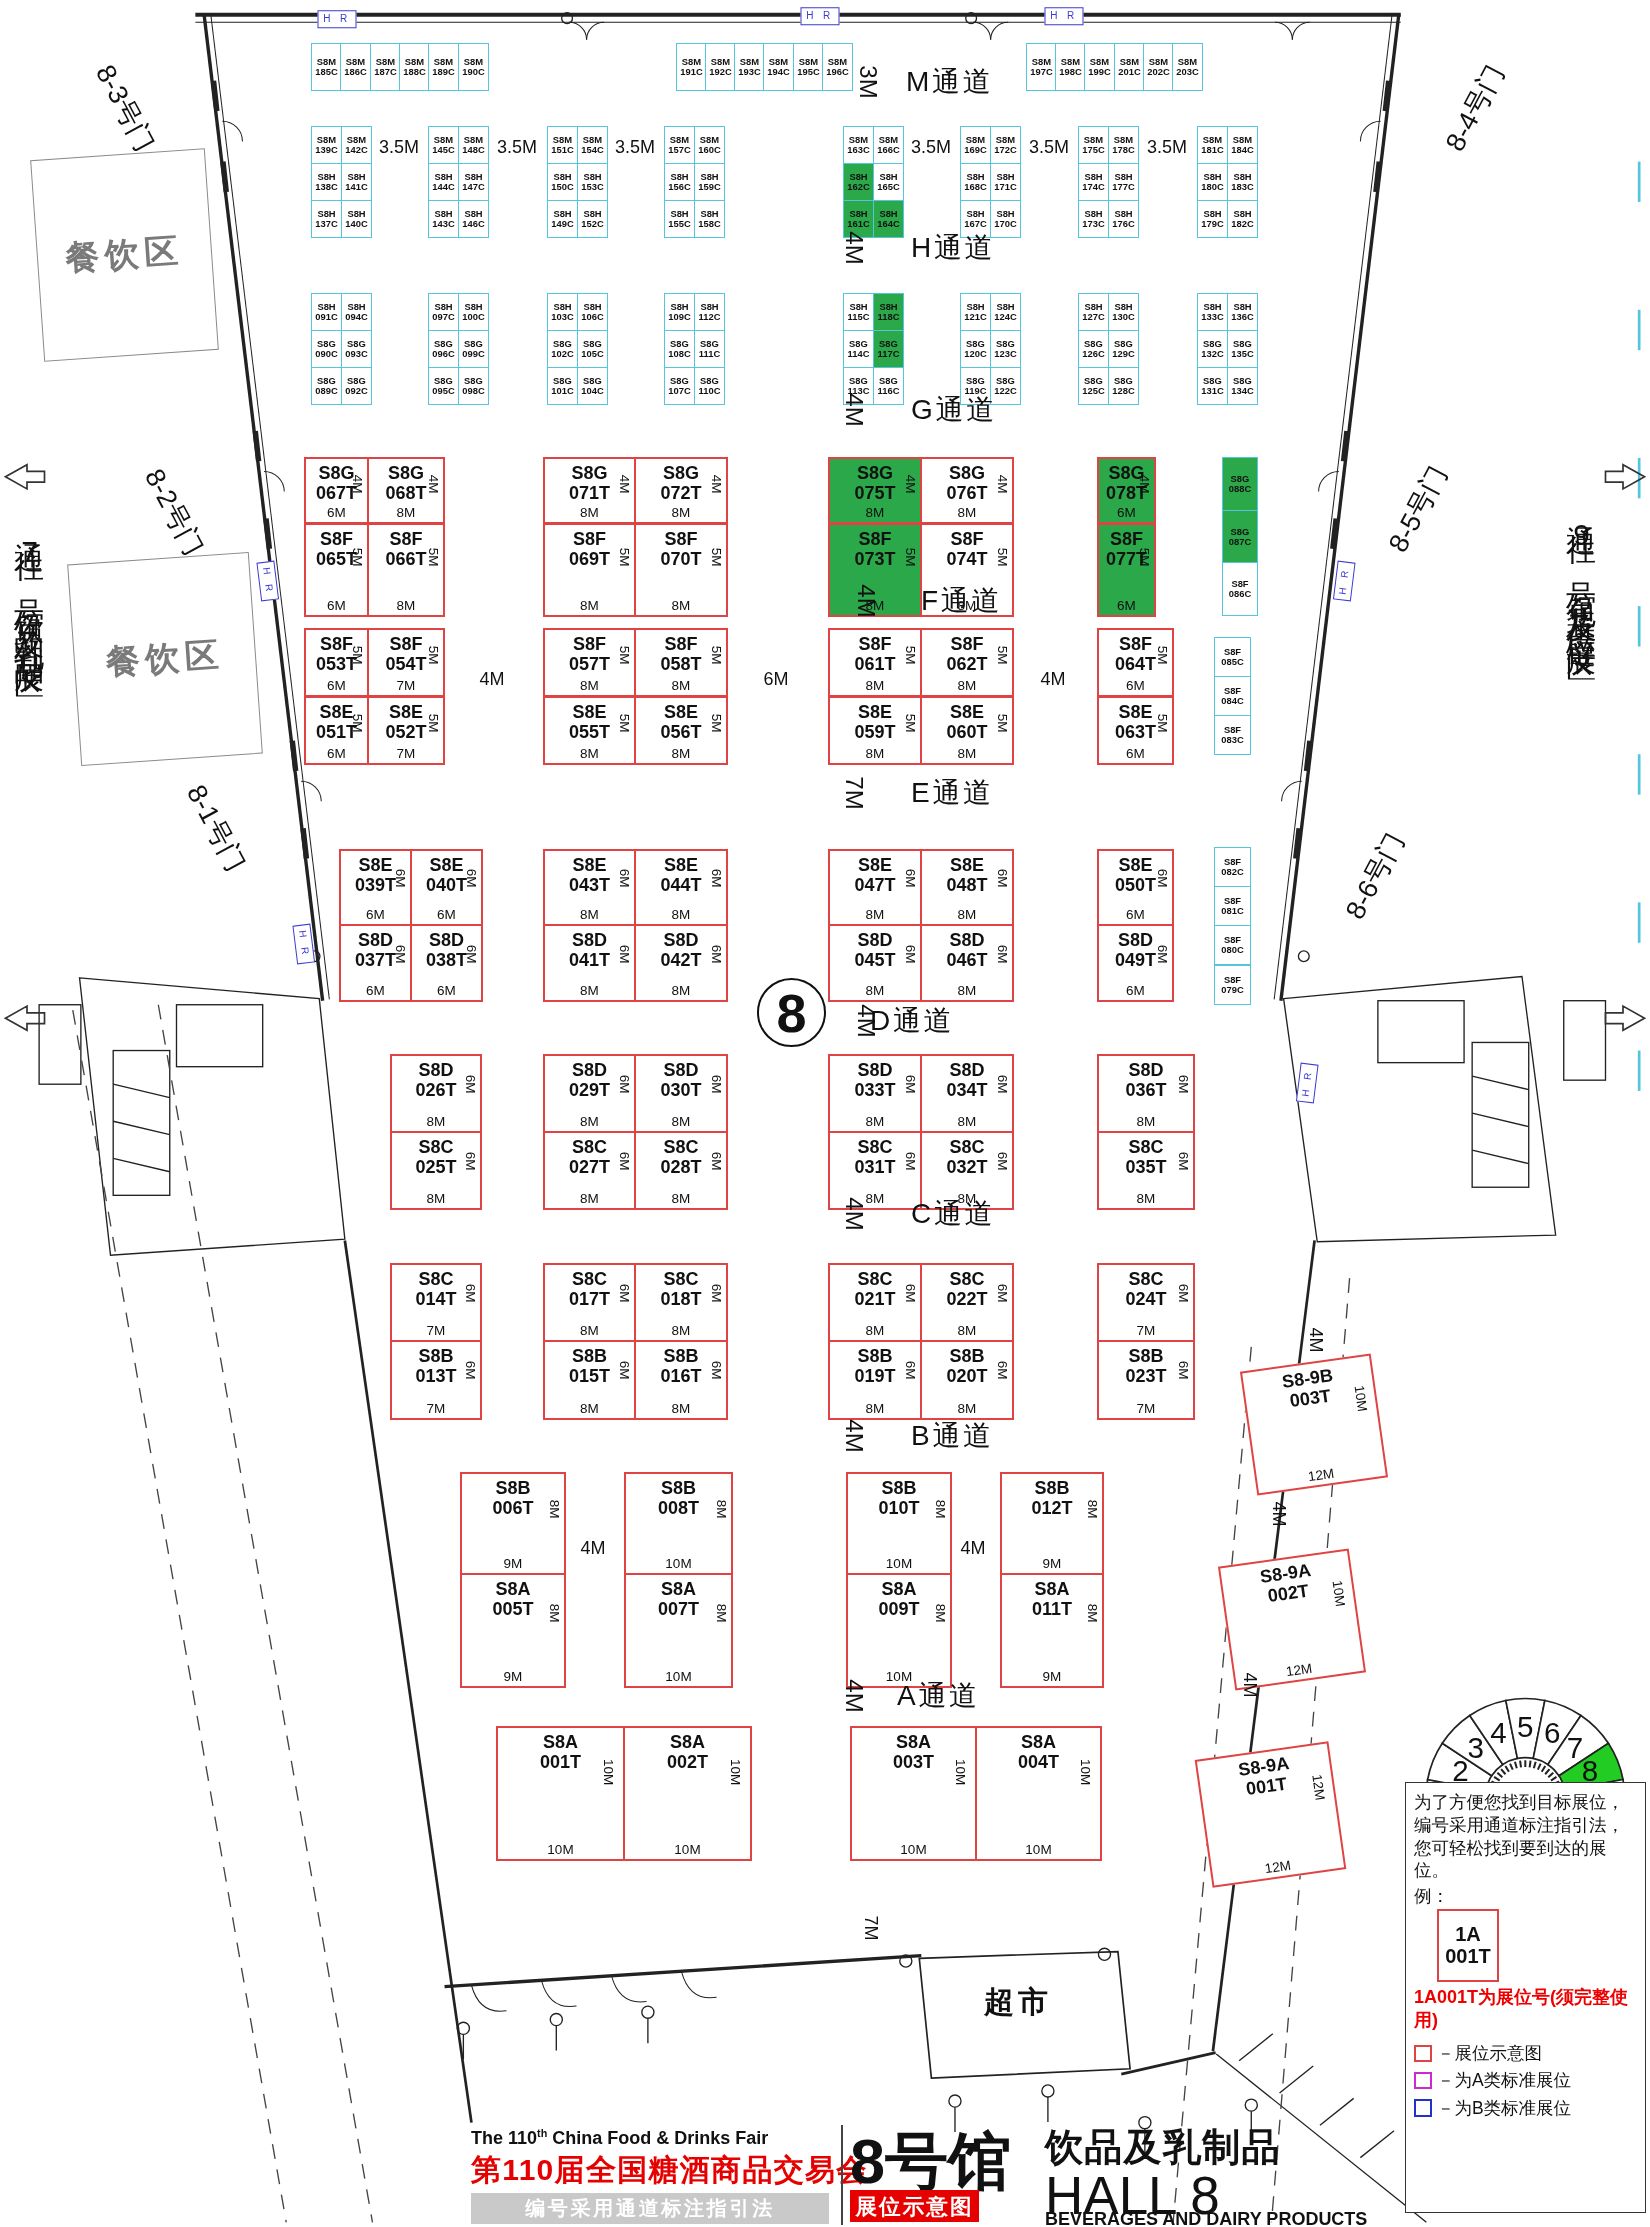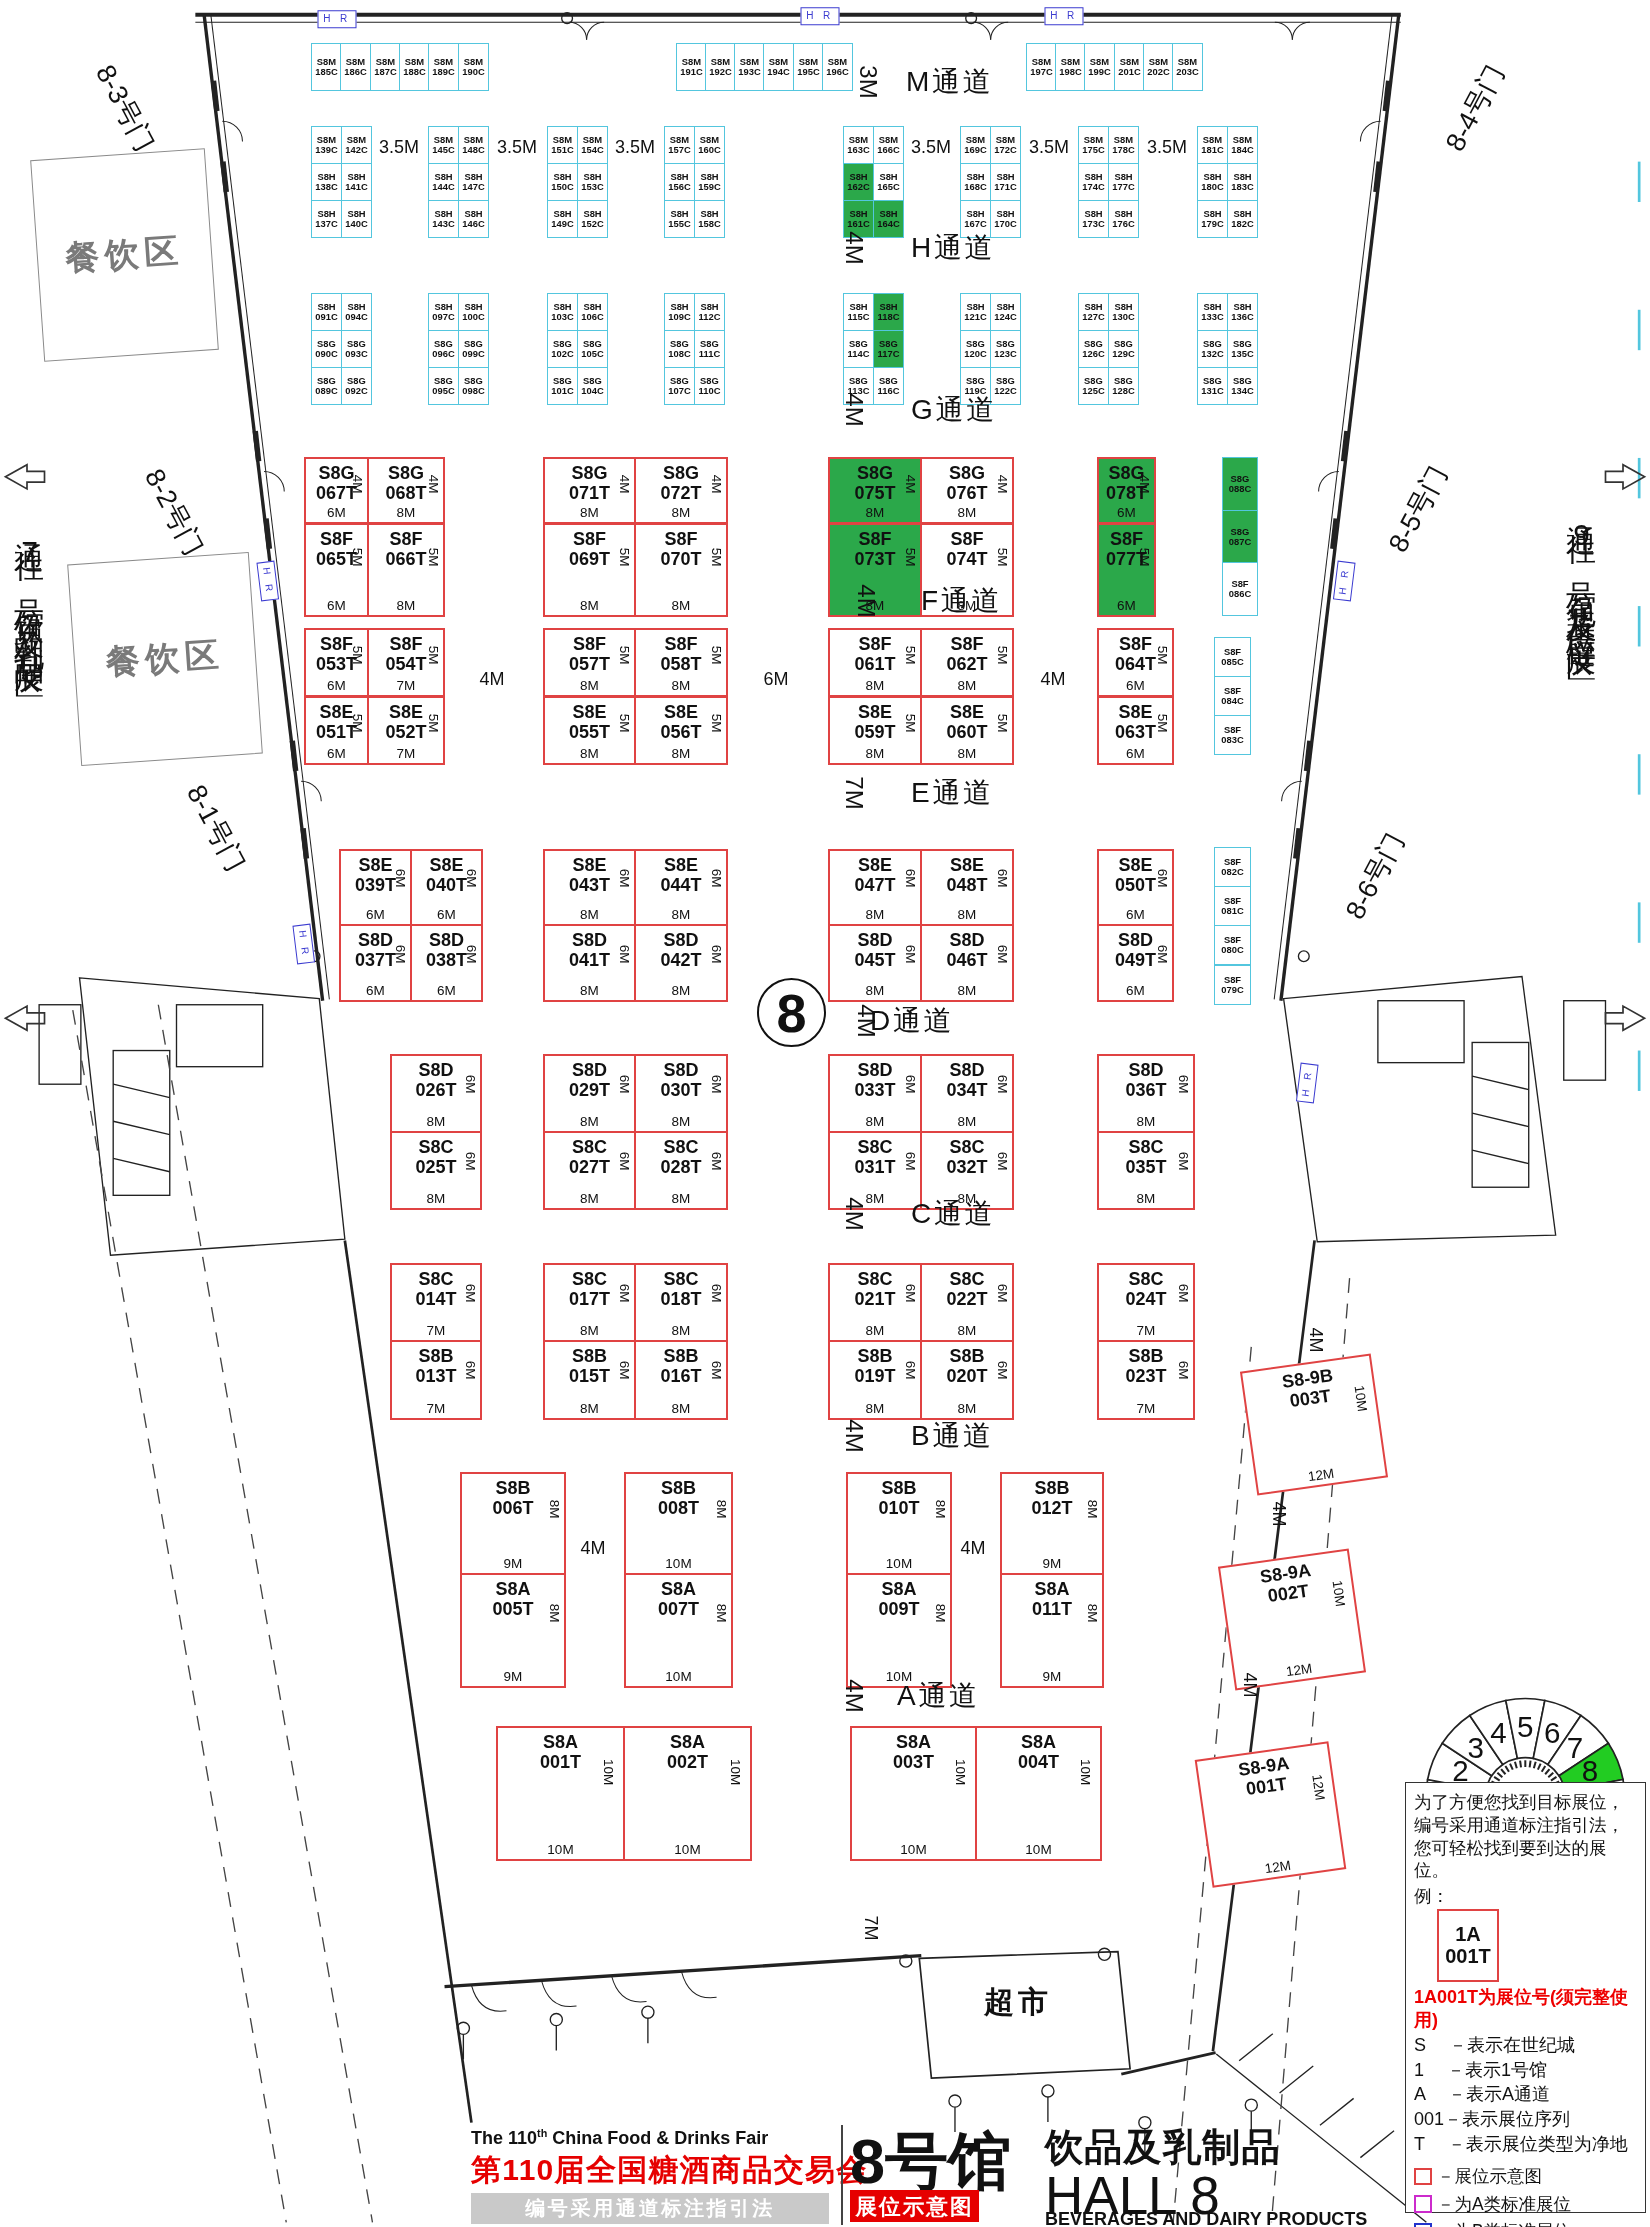--- a/index.html
+++ b/index.html
@@ -1288,27 +1288,20 @@
   <div id="legend">
     <p class="para">为了方便您找到目标展位，编号采用通道标注指引法，您可轻松找到要到达的展位。</p>
     <div style="display:flex;">
       <span>例：</span>
     </div>
     <div class="ex-box">
       <span>1A</span>
       <span>001T</span>
     </div>
     <div class="red-line">1A001T为展位号(须完整使用)</div>
-    <div id="codelines">
-        <div class="code-line" style="position: static;">S　 －表示在世纪城</div>
-        <div class="code-line" style="position: static;">1 　－表示1号馆</div>
-        <div class="code-line" style="position: static;">A 　－表示A通道</div>
-        <div class="code-line" style="position: static;">001－表示展位序列</div>
-        <div class="code-line" style="position: static;">T 　－表示展位类型为净地</div>
-      </div>
     <div id="swatches" style="margin-top:9.4px;">
         <div class="sw-row" style="position: static;">
           <div class="sw" style="position: static; border-color: rgb(224, 67, 67);"></div>
           <span>－展位示意图</span>
         </div>
         <div class="sw-row" style="position: static;">
           <div class="sw" style="position: static; border-color: rgb(204, 43, 204);"></div>
           <span>－为A类标准展位</span>
         </div>
         <div class="sw-row" style="position: static;">

